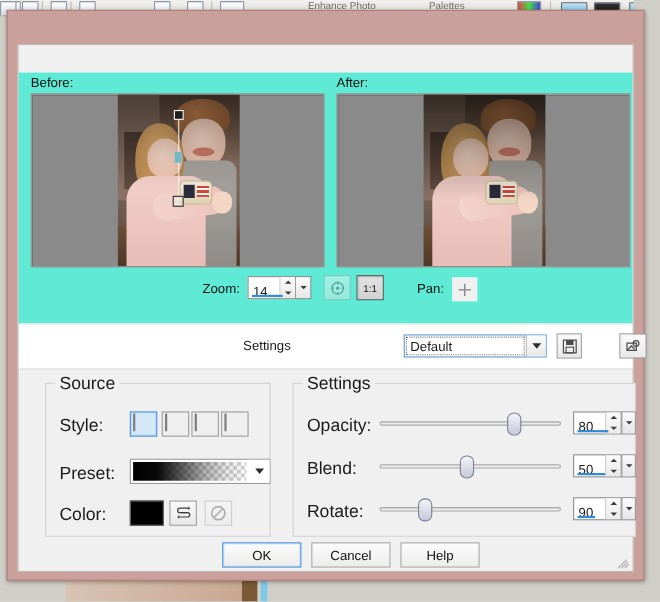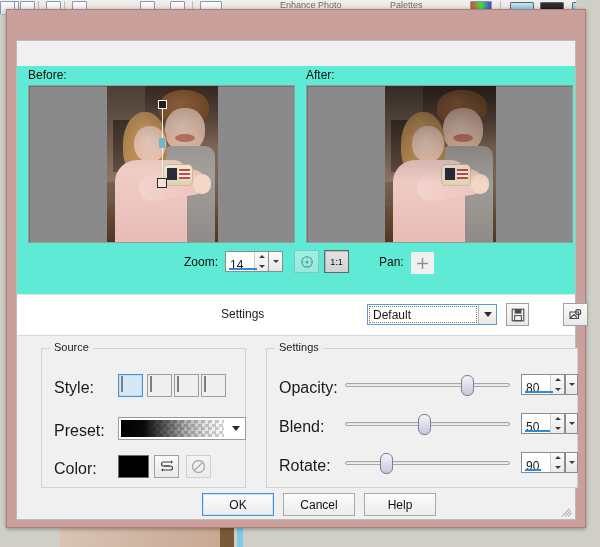--- a/index.html
+++ b/index.html
@@ -140,21 +140,21 @@
   #preset-combo .inner{flex:1;margin:1px;border:1px dotted #7a7a7a;display:flex;align-items:center;
     padding-left:3px;font-size:12px;}
   #preset-combo .cbtn{width:17px;border-left:1px solid #b9b9b9;background:linear-gradient(#fcfcfc,#e8e8e8);
     display:flex;align-items:center;justify-content:center;}
   .chev{width:0;height:0;border-left:4px solid transparent;border-right:4px solid transparent;border-top:5px solid #2b2b2b;}
   #save-preset{position:absolute;left:489px;top:8px;width:23px;height:23px;}
   #manage-preset{position:absolute;left:546px;top:8px;width:25px;height:23px;}
 
   
   .group{position:absolute;border:1px solid #d2d2d2;background:#f0f0f0;box-sizing:border-box;}
-  .group > legend{position:absolute;left:8px;top:-8px;background:#f0f0f0;padding:0 4px;font-size:11px;}
+  .group > legend{position:absolute;left:8px;top:-8px;background:#f0f0f0;padding:0 4px;font-size:16px;}
   #grp-source{left:22px;top:307px;width:205px;height:140px;}
   #grp-settings{left:247px;top:307px;width:312px;height:140px;}
   .fld-label{position:absolute;font-size:16px;}
 
   .style-btn{position:absolute;width:25px;height:23px;border:1px solid #9c9c9c;
     background:#efefef;box-sizing:border-box;padding:2px;}
   .style-btn.sel{border:1px solid #4a90d9;background:#d4e8f7;box-shadow:0 0 0 1px #bcdcf2 inset;}
   .style-btn .sw{width:100%;height:100%;border:1px solid #7d7d7d;box-sizing:border-box;}
 
   #grad-combo{position:absolute;left:76px;top:68px;width:128px;height:23px;border:1px solid #9a9a9a;

